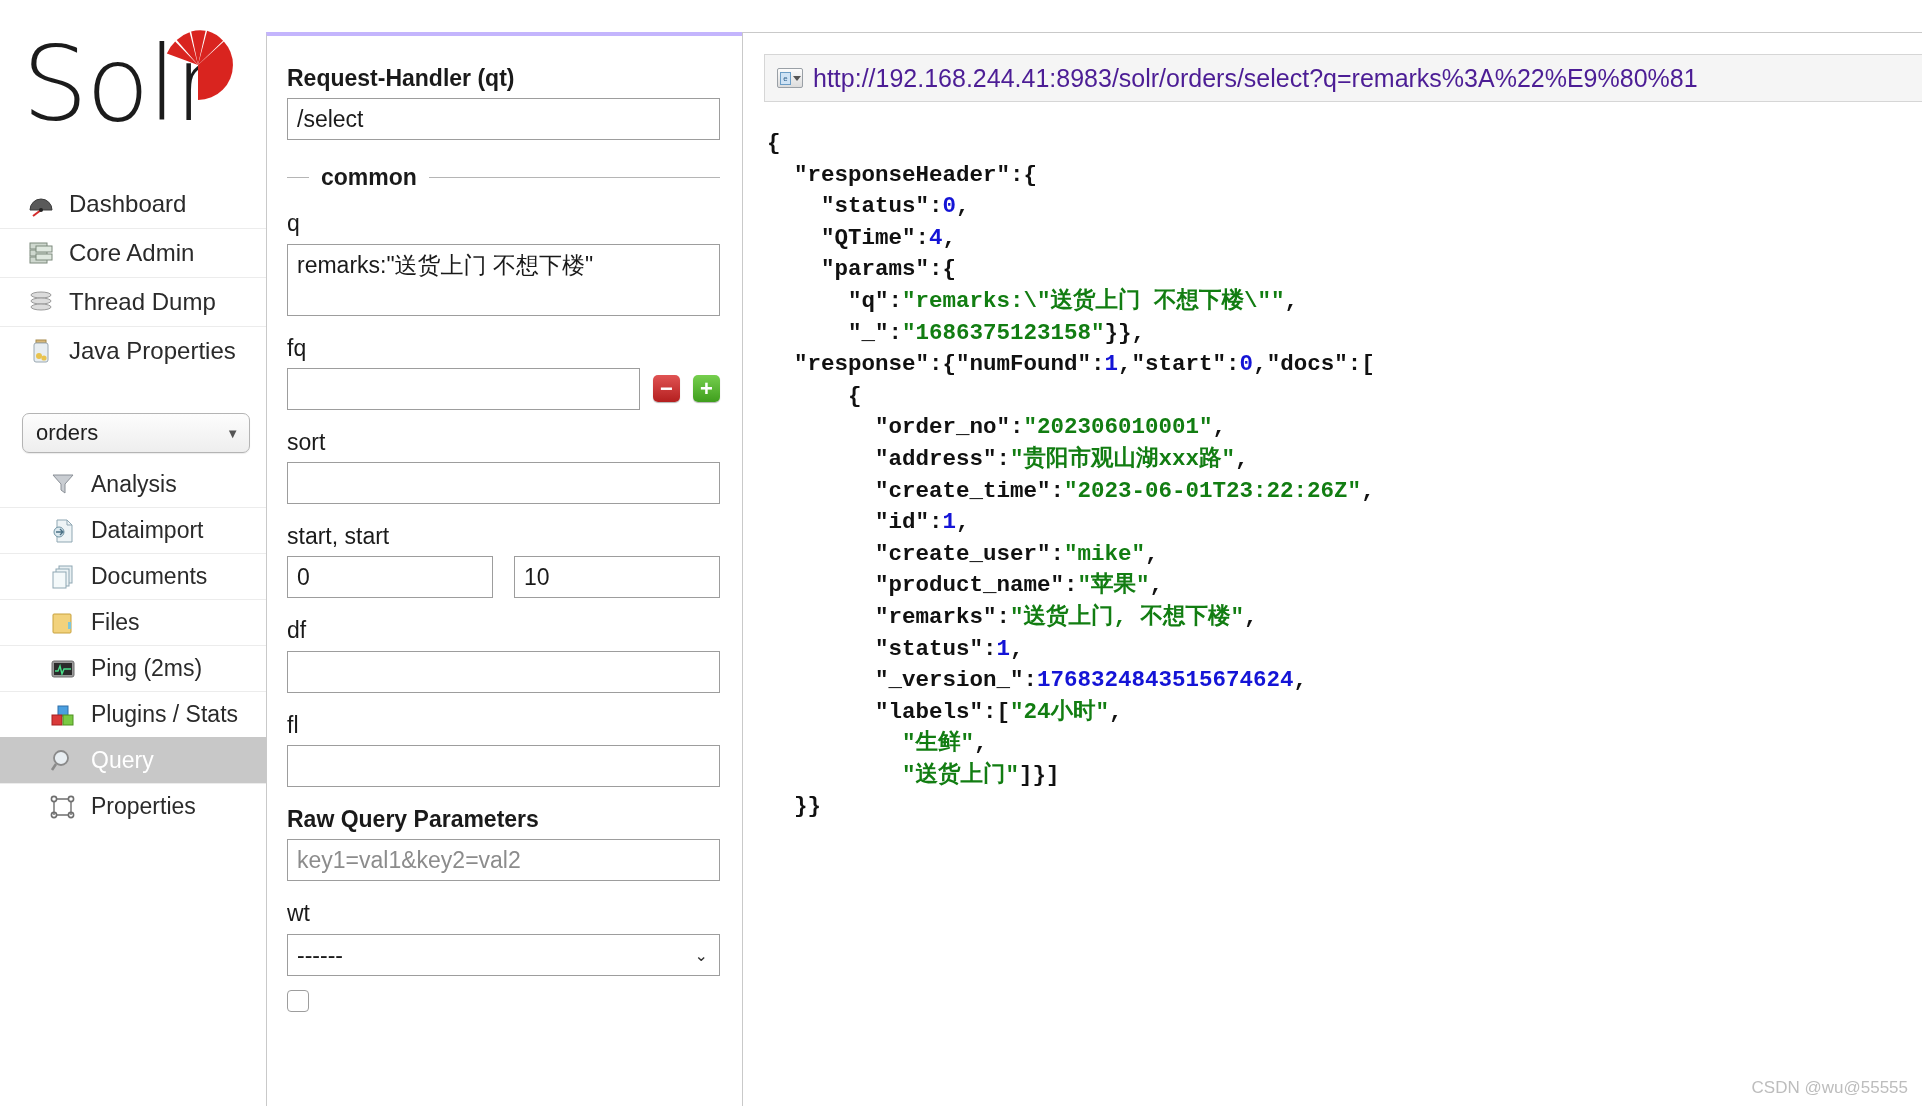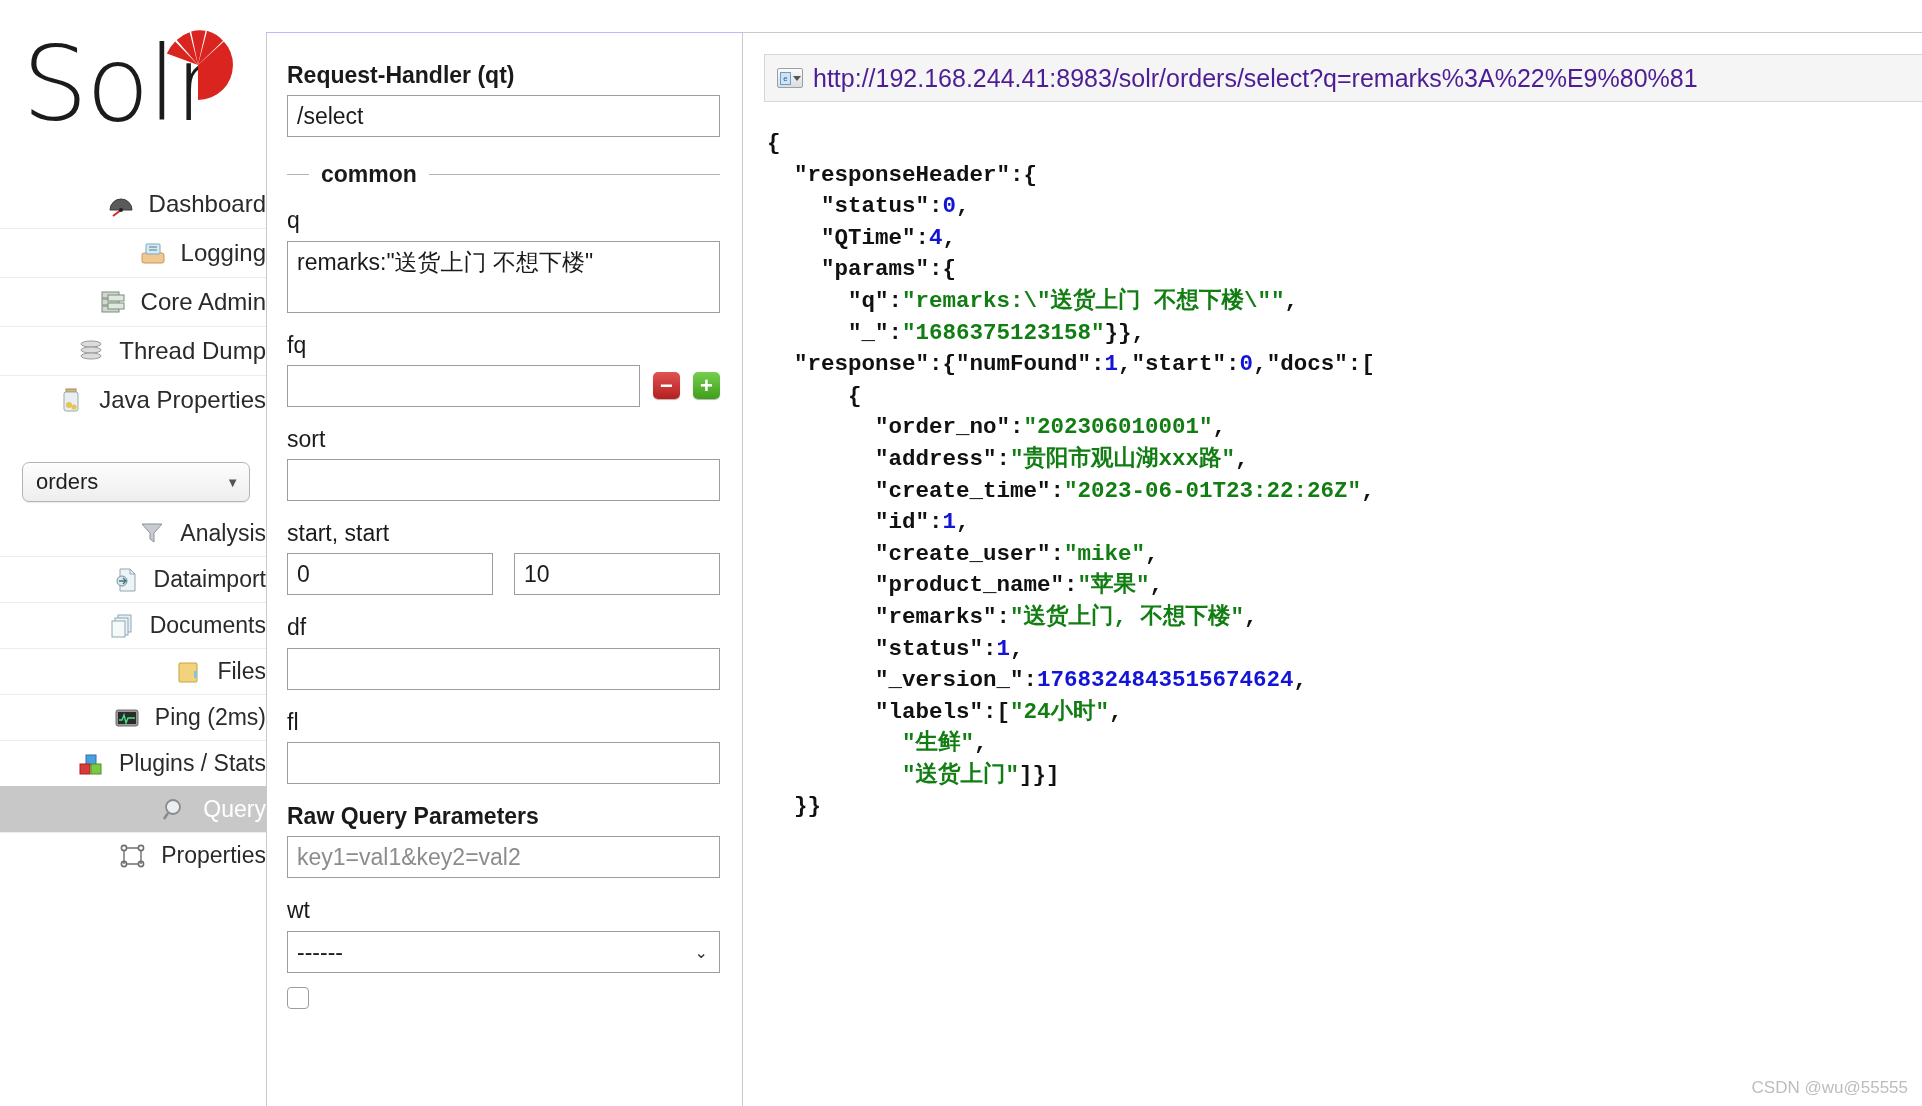--- a/index.html
+++ b/index.html
@@ -50,21 +50,20 @@
   .nav-item {
     display: flex;
     align-items: center;
     height: 49px;
     padding-left: 26px;
     border-top: 1px solid #ececec;
     font-size: 24px;
     color: #2a2a2a;
     cursor: pointer;
     white-space: nowrap;
-    justify-content: flex-end;
   }
   .nav-item:first-child { border-top: none; }
   .nav-item .ico {
     width: 30px; height: 30px;
     margin-right: 13px;
     flex: 0 0 30px;
     display: flex;
     align-items: center;
     justify-content: center;
   }
@@ -107,21 +106,21 @@
     border-top-color: #c8c8c8;
   }
 
   
   #query-panel {
     position: absolute;
     left: 266px; top: 32px;
     width: 476px;
     height: 1074px;
     border-left: 1px solid #c9c9c9;
-    border-top: 1px solid #c4b5fd;
+    border-top: 4px solid #c4b5fd;
     background: #ffffff;
     padding: 30px 22px 0 20px;
     overflow: hidden;
   }
   .f-label {
     font-size: 23px;
     font-weight: bold;
     color: #1a1a1a;
     margin: 0 0 7px 0;
     line-height: 1.1;
@@ -332,31 +331,20 @@
           <svg width="28" height="28" viewBox="0 0 28 28">
             <path d="M3 20 A11 11 0 0 1 25 20 Z" fill="#5a5a5a"></path>
             <path d="M3 20 A11 11 0 0 1 25 20 Z" fill="none" stroke="#3b3b3b" stroke-width="1"></path>
             <line x1="14" y1="20" x2="6" y2="26" stroke="#d42b2b" stroke-width="2"></line>
             <circle cx="14" cy="20" r="2" fill="#222"></circle>
           </svg>
         </span>
         <span class="lbl">Dashboard</span>
       </div>
 
-      <div class="nav-item">
-        <span class="ico">
-          <svg width="28" height="28" viewBox="0 0 28 28">
-            <rect x="3" y="14" width="22" height="10" rx="2" fill="#f0c892" stroke="#c79a5a"></rect>
-            <rect x="7" y="5" width="14" height="10" rx="1" fill="#d7eaf2" stroke="#7aa8bb"></rect>
-            <line x1="10" y1="8" x2="18" y2="8" stroke="#6d95a6" stroke-width="1.3"></line>
-            <line x1="10" y1="11" x2="18" y2="11" stroke="#6d95a6" stroke-width="1.3"></line>
-          </svg>
-        </span>
-        <span class="lbl">Logging</span>
-      </div>
 
       <div class="nav-item">
         <span class="ico">
           <svg width="28" height="28" viewBox="0 0 28 28">
             <rect x="3" y="4" width="17" height="6" fill="#cfd8cf" stroke="#7d8a7d"></rect>
             <rect x="3" y="11" width="17" height="6" fill="#cfd8cf" stroke="#7d8a7d"></rect>
             <rect x="3" y="18" width="17" height="6" fill="#cfd8cf" stroke="#7d8a7d"></rect>
             <rect x="9" y="7" width="16" height="6" fill="#dfe8df" stroke="#7d8a7d"></rect>
             <rect x="9" y="15" width="16" height="6" fill="#dfe8df" stroke="#7d8a7d"></rect>
           </svg>

